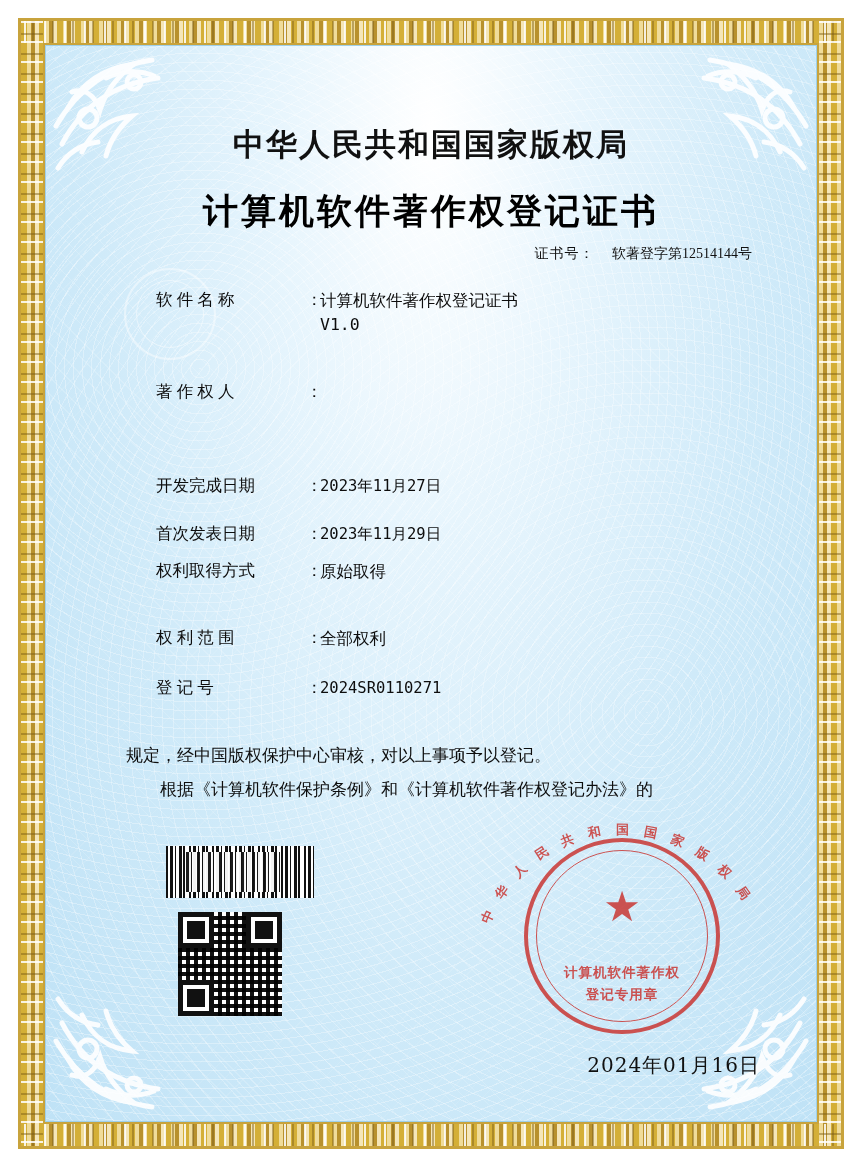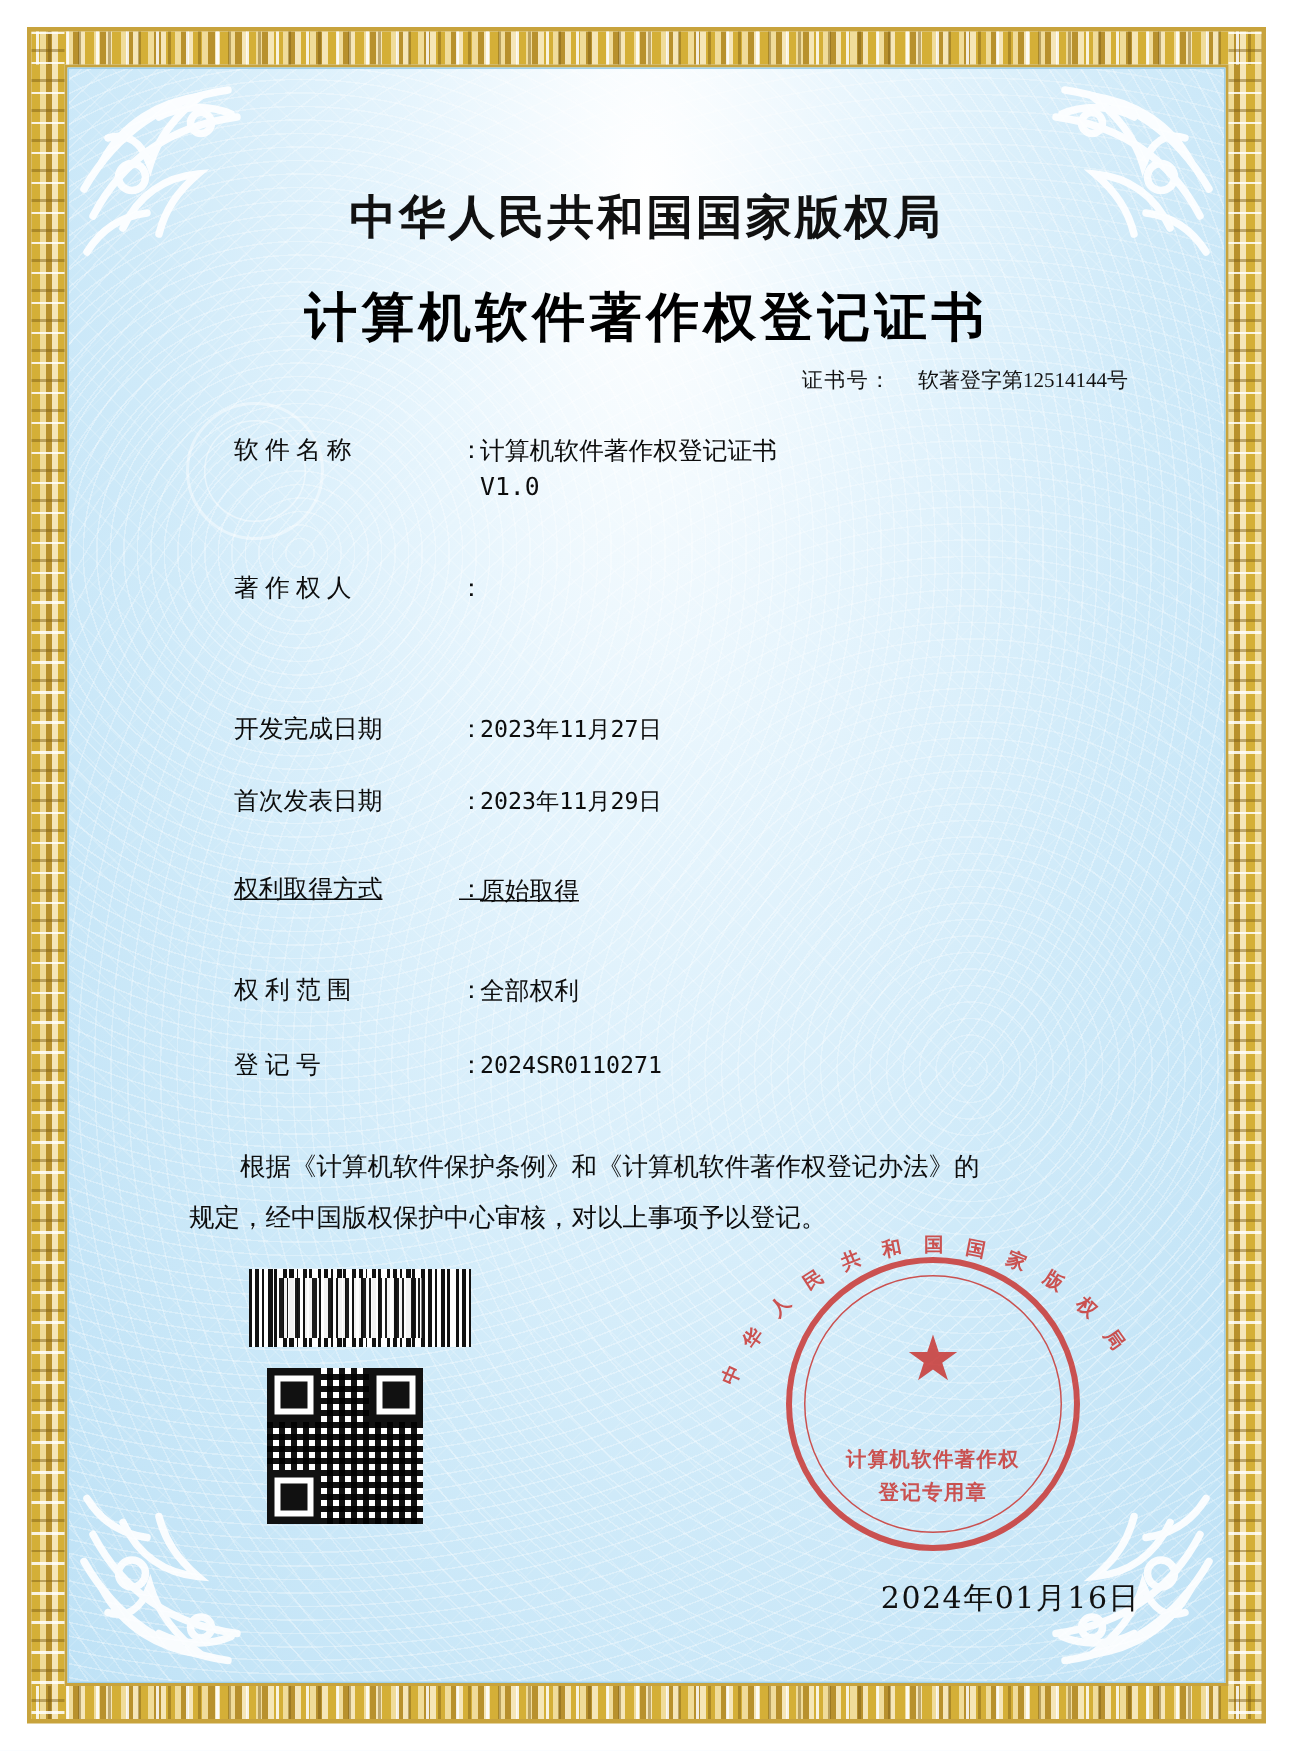--- a/index.html
+++ b/index.html
@@ -409,41 +409,41 @@
         <span class="f-colon">：</span>
         <span class="f-value">2023年11月27日</span>
       </div>
 
       <div class="field" style="margin-top:26px;">
         <span class="f-label">首次发表日期</span>
         <span class="f-colon">：</span>
         <span class="f-value">2023年11月29日</span>
       </div>
 
-      <div class="field" style="margin-top:36px;text-decoration:underline;">
+      <div class="field" style="margin-top:14px;">
         <span class="f-label">权利取得方式</span>
         <span class="f-colon">：</span>
         <span class="f-value cjk">原始取得</span>
       </div>
 
       <div class="field" style="margin-top:43px;">
         <span class="f-label spread">权 利 范 围</span>
         <span class="f-colon">：</span>
         <span class="f-value cjk">全部权利</span>
       </div>
 
       <div class="field" style="margin-top:26px;align-items:flex-end;">
         <span class="f-label spread">登 记 号</span>
         <span class="f-colon">：</span>
         <span class="f-value">2024SR0110271</span>
       </div>
 
       <div class="statement">
+        <div>规定，经中国版权保护中心审核，对以上事项予以登记。</div>
         <div><span class="indent"></span><span>根据《计算机软件保护条例》和《计算机软件著作权登记办法》的</span></div>
-        <div>规定，经中国版权保护中心审核，对以上事项予以登记。</div>
       </div>
 
     </div>
 
     <div class="codes">
       <div style="position:relative;">
         <div class="barcode"></div>
         <div class="barcode-overlay"></div>
       </div>
       <div class="qr">

